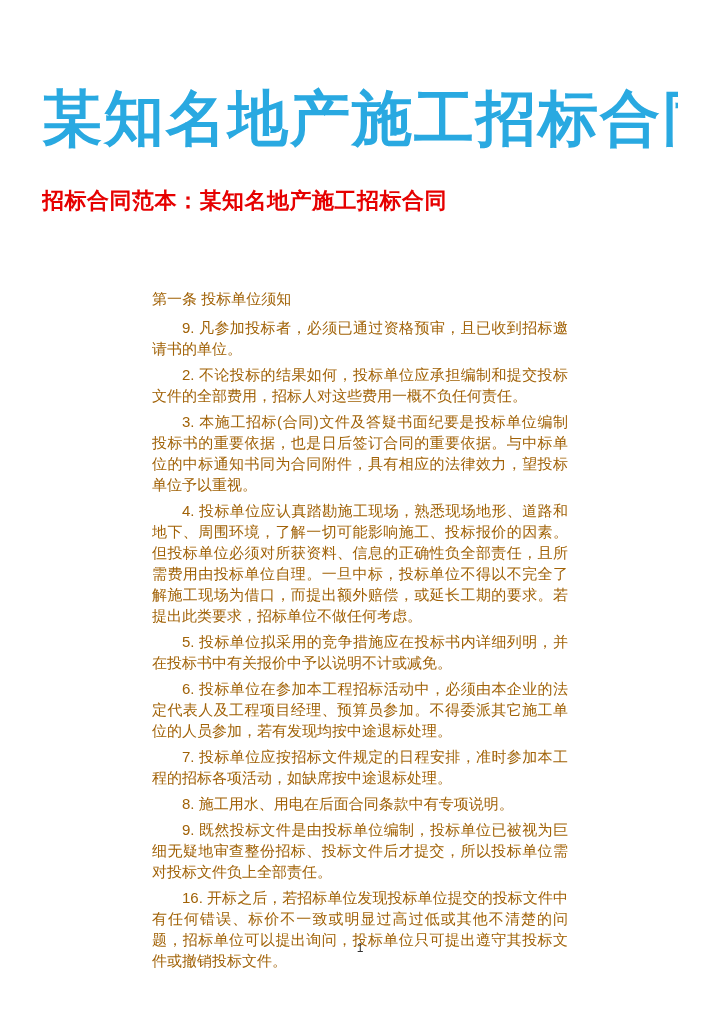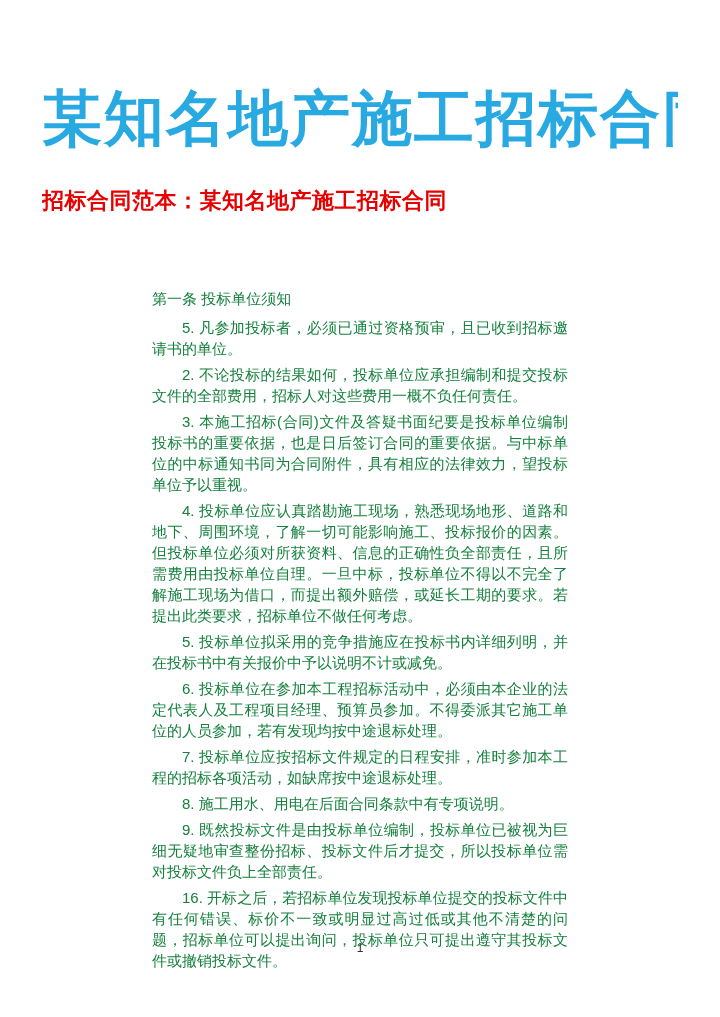--- a/index.html
+++ b/index.html
@@ -32,21 +32,21 @@
     margin-top: 28px;
     text-align: left;
     color: #e60000;
     font-size: 22px;
     font-weight: bold;
     letter-spacing: 0.5px;
   }
   .doc-body {
     margin-top: 72px;
     padding: 0 110px;
-    color: #15803d;
+    color: #a16207;
     font-size: 15px;
     line-height: 21px;
     text-align: justify;
   }
   .section-heading {
     margin: 0 0 8px 0;
     font-weight: normal;
     font-size: 15px;
   }
   .clause {
@@ -69,21 +69,21 @@
 <div class="page">
 
   <h1 class="doc-title">某知名地产施工招标合同</h1>
 
   <h2 class="doc-subtitle">招标合同范本：某知名地产施工招标合同</h2>
 
   <div class="doc-body">
 
     <p class="section-heading">第一条 投标单位须知</p>
 
-    <p class="clause">5. 凡参加投标者，必须已通过资格预审，且已收到招标邀请书的单位。</p>
+    <p class="clause">9. 凡参加投标者，必须已通过资格预审，且已收到招标邀请书的单位。</p>
     <p class="clause">2. 不论投标的结果如何，投标单位应承担编制和提交投标文件的全部费用，招标人对这些费用一概不负任何责任。</p>
     <p class="clause">3. 本施工招标(合同)文件及答疑书面纪要是投标单位编制投标书的重要依据，也是日后签订合同的重要依据。与中标单位的中标通知书同为合同附件，具有相应的法律效力，望投标单位予以重视。</p>
     <p class="clause">4. 投标单位应认真踏勘施工现场，熟悉现场地形、道路和地下、周围环境，了解一切可能影响施工、投标报价的因素。但投标单位必须对所获资料、信息的正确性负全部责任，且所需费用由投标单位自理。一旦中标，投标单位不得以不完全了解施工现场为借口，而提出额外赔偿，或延长工期的要求。若提出此类要求，招标单位不做任何考虑。</p>
     <p class="clause">5. 投标单位拟采用的竞争措施应在投标书内详细列明，并在投标书中有关报价中予以说明不计或减免。</p>
     <p class="clause">6. 投标单位在参加本工程招标活动中，必须由本企业的法定代表人及工程项目经理、预算员参加。不得委派其它施工单位的人员参加，若有发现均按中途退标处理。</p>
     <p class="clause">7. 投标单位应按招标文件规定的日程安排，准时参加本工程的招标各项活动，如缺席按中途退标处理。</p>
     <p class="clause">8. 施工用水、用电在后面合同条款中有专项说明。</p>
     <p class="clause">9. 既然投标文件是由投标单位编制，投标单位已被视为巨细无疑地审查整份招标、投标文件后才提交，所以投标单位需对投标文件负上全部责任。</p>
     <p class="clause">16. 开标之后，若招标单位发现投标单位提交的投标文件中有任何错误、标价不一致或明显过高过低或其他不清楚的问题，招标单位可以提出询问，投标单位只可提出遵守其投标文件或撤销投标文件。</p>
 

